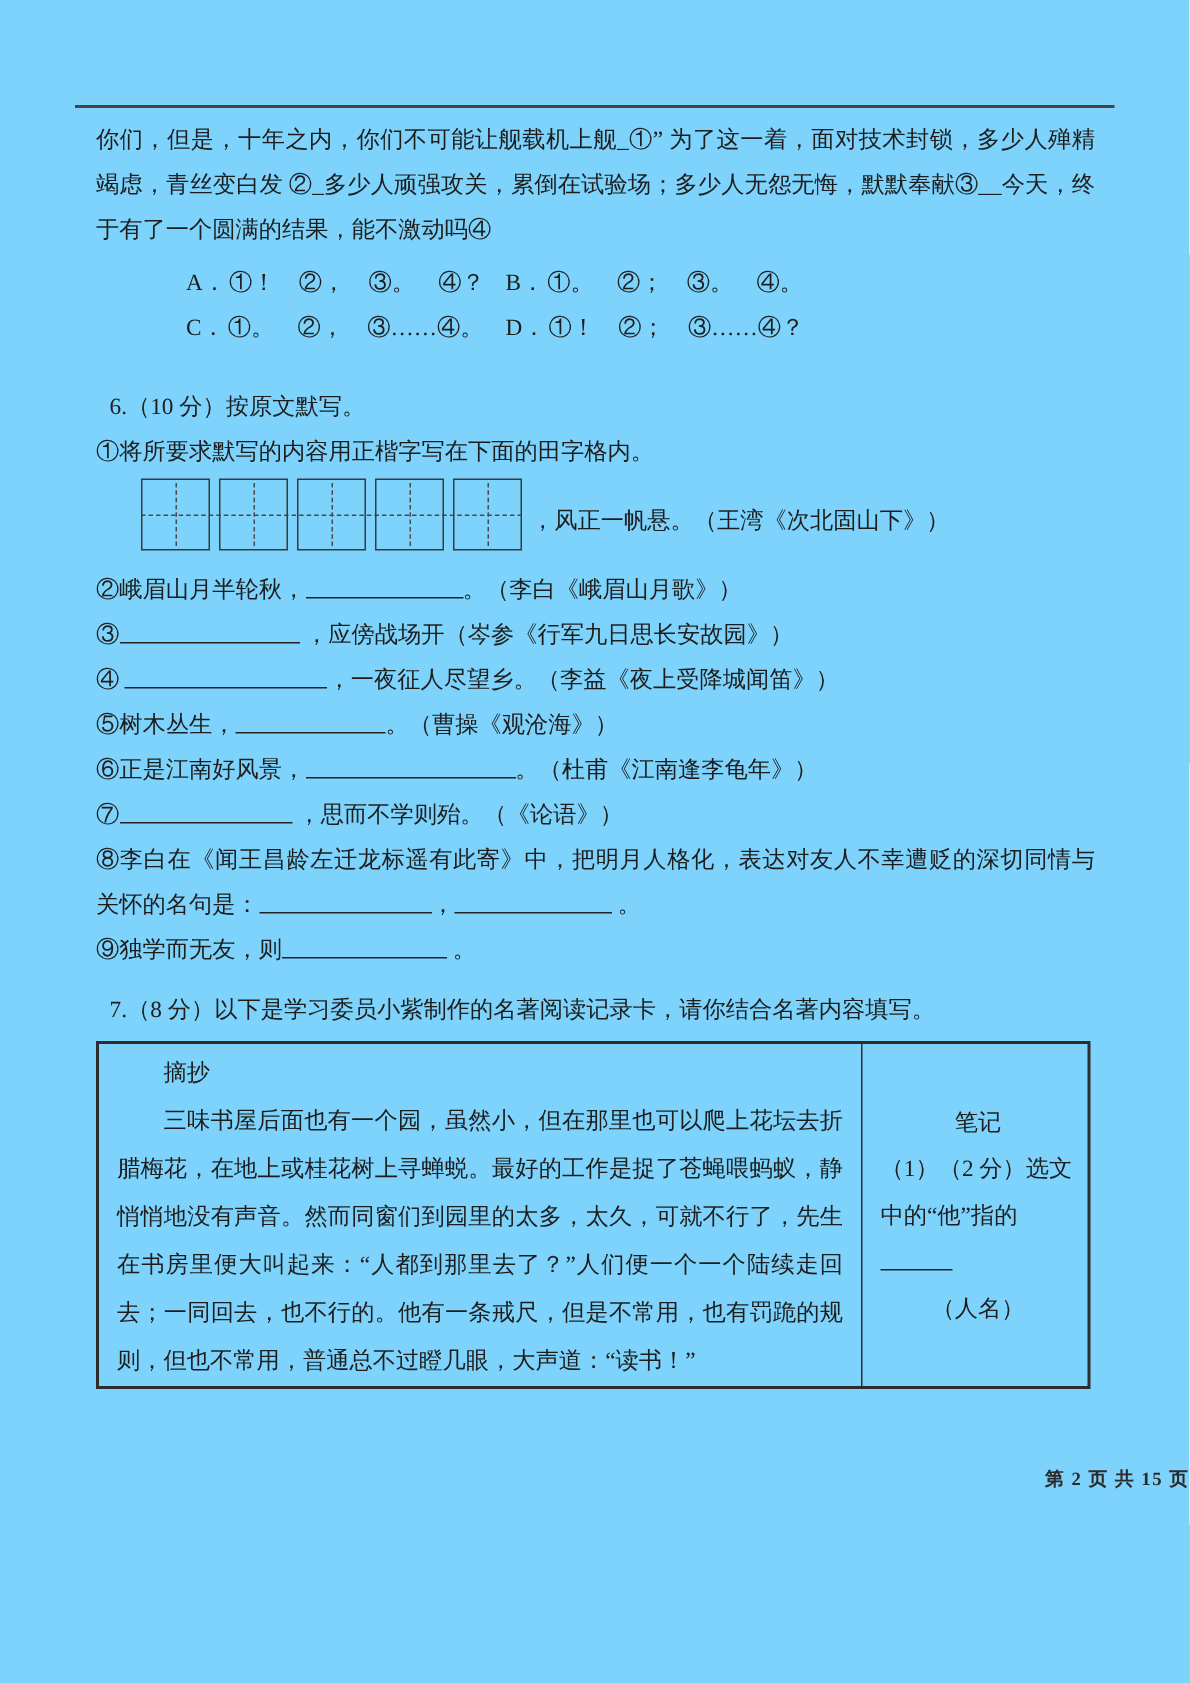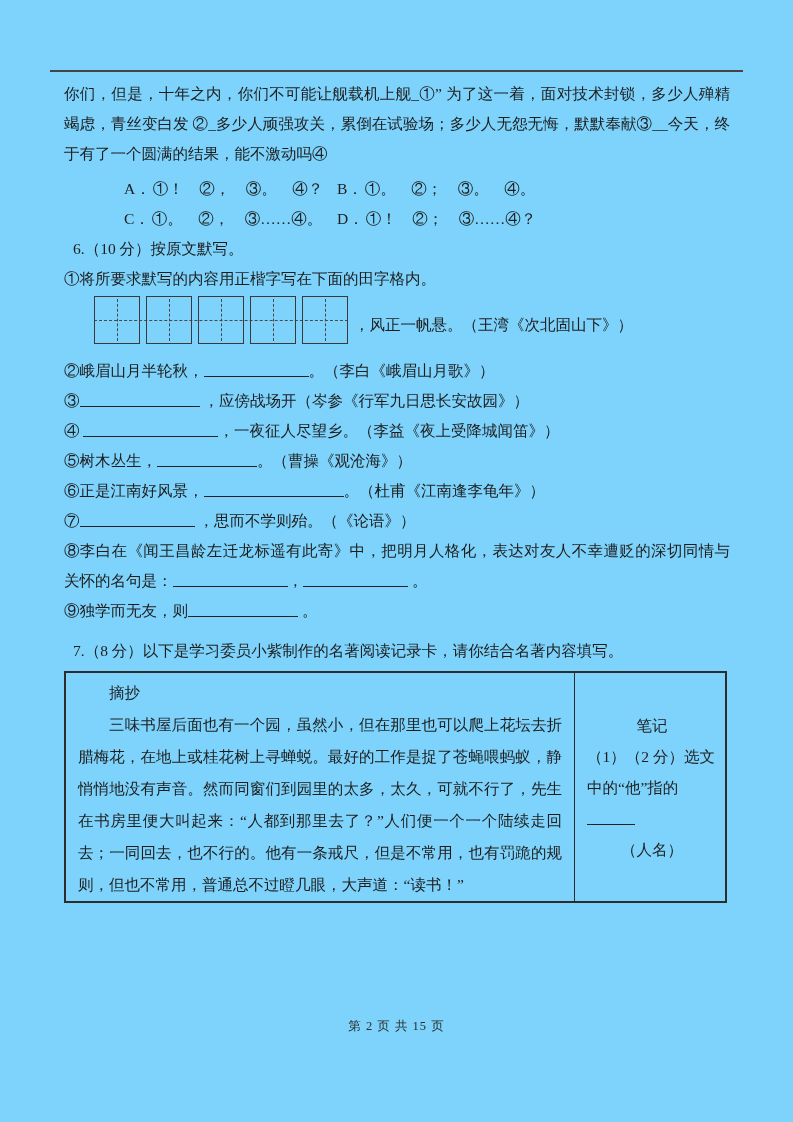--- a/index.html
+++ b/index.html
@@ -21,21 +21,21 @@
   .content { position:absolute; top:79px; left:64px; width:666px; }
 
   .passage { line-height:30px; text-align:justify; }
 
   .options { margin-top:5px; margin-left:60px; }
   .option-row { display:flex; line-height:30px; }
   .option { display:flex; }
   .option.col-a { width:213px; }
   .option .opt-label { margin-right:2px; }
 
-  .q-heading { margin-top:0; padding-left:9px; line-height:30px; }
+  .q-heading { margin-top:23px; padding-left:9px; line-height:30px; }
   .plain-line { line-height:30px; }
 
   .grid-row { margin-top:2px; display:flex; align-items:center; height:48px; margin-left:14px;padding-left:16px; }
   .grid-strip { position:relative; display:flex; gap:6px; height:48px; }
   .grid-strip::before {
     content:""; position:absolute; left:0; right:0; top:50%;
     border-top:1.6px dashed #4a4a4a; z-index:0;
   }
   .grid-cell {
     position:relative; width:46px; height:48px;
@@ -71,23 +71,23 @@
   .excerpt-title { line-height:32px; text-indent:2em; }
   .excerpt-text { line-height:32px; text-indent:2em; text-align:justify; }
   .card-right {
     flex:1; padding:0 8px 0 12px;
     display:flex; flex-direction:column; justify-content:center;align-items:center;
   }
   .note-title { line-height:31px; }
   .note-item { line-height:31px; }
 
   .page-footer {
-    position:absolute; top:1016px; left:0; width:100%;
-    text-align:center; font-size:12.5px; color:#2b2b2b;
-    letter-spacing:1px; line-height:20px;
+    position:absolute; top:976px; left:0; width:100%;
+    text-align:right; font-size:12.5px; color:#2b2b2b;
+    letter-spacing:1px; line-height:20px;font-weight:bold;
   }
 </style>
 </head>
 <body>
 
 <div class="page">
   <div class="header-rule"></div>
 
   <div class="content">
 

